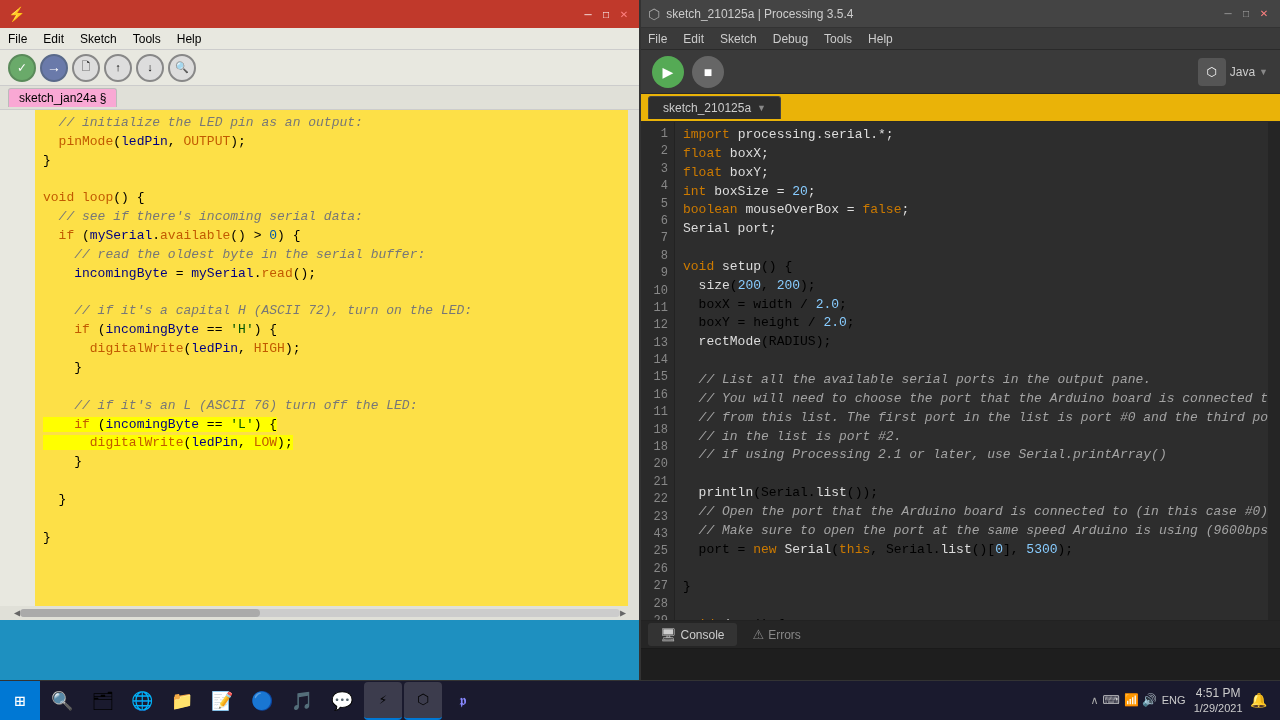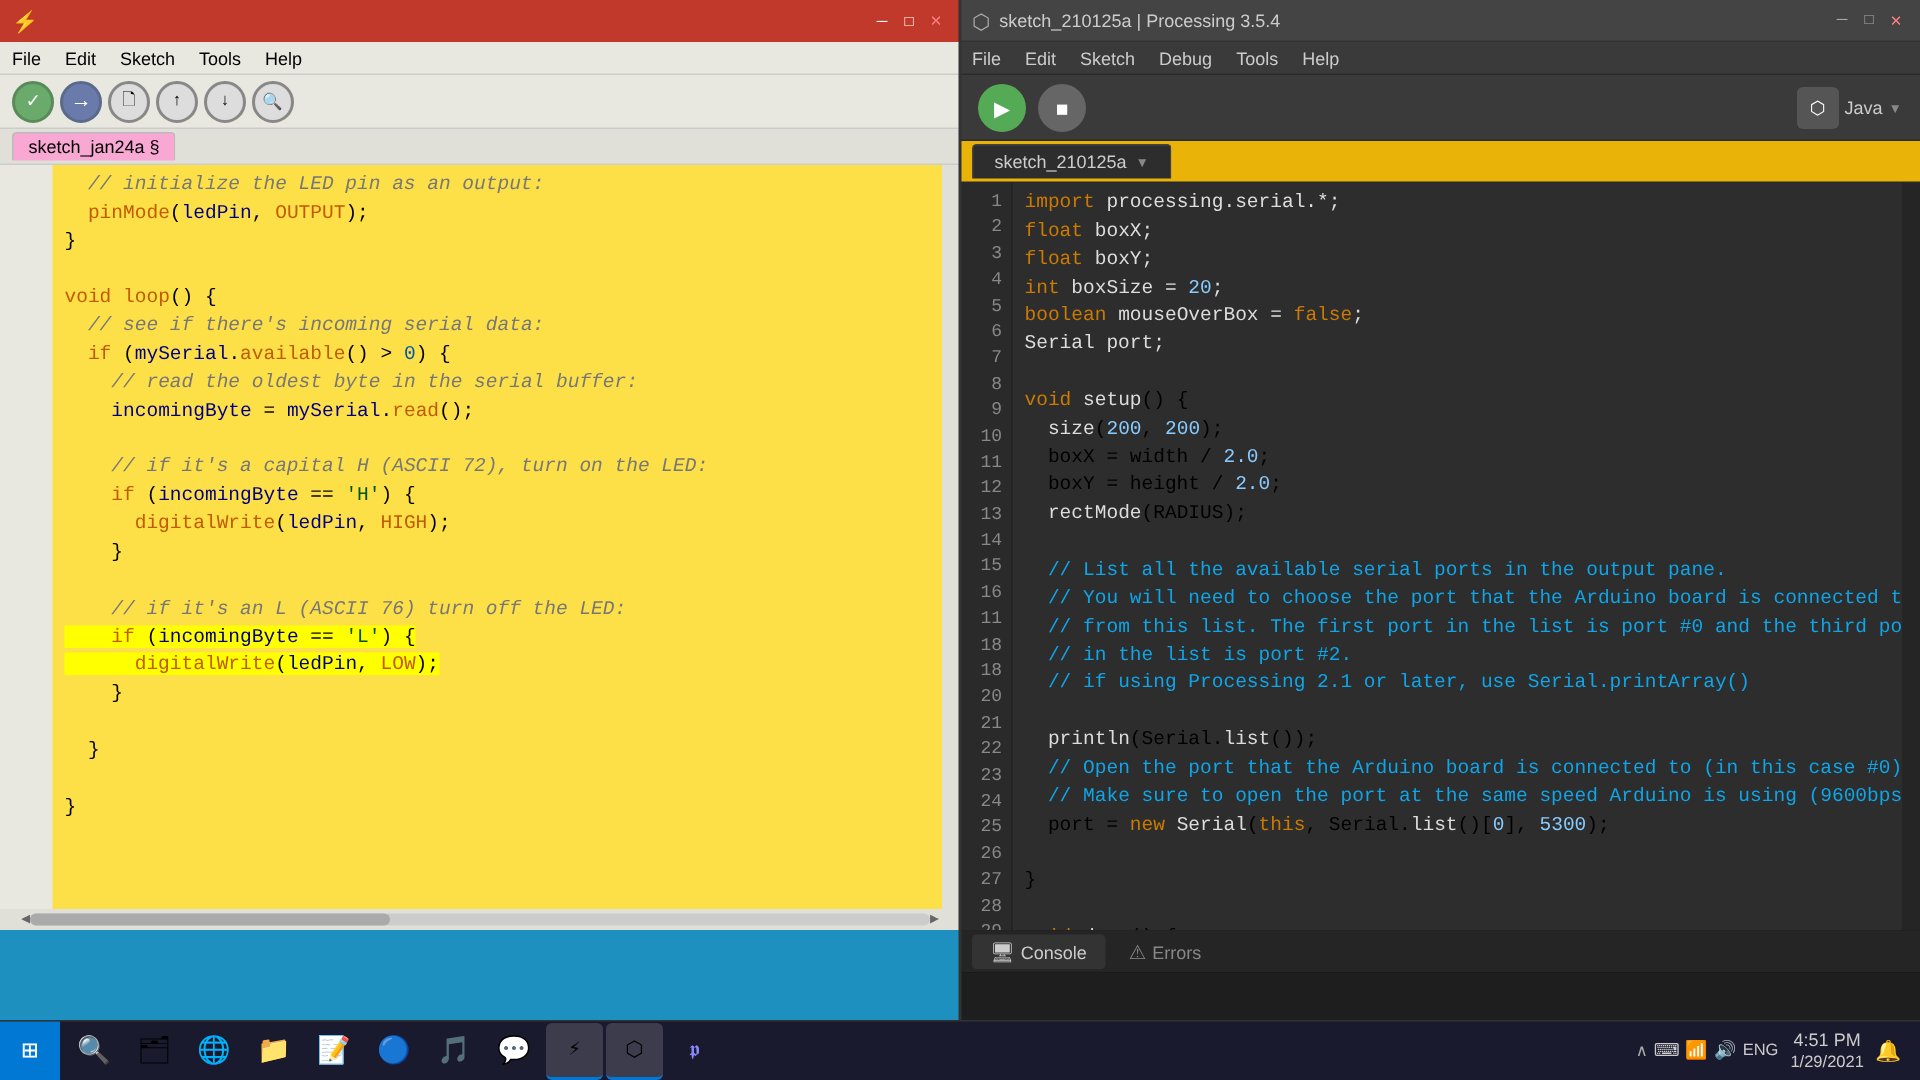--- a/index.html
+++ b/index.html
@@ -153,21 +153,21 @@
     }
     .p-scroll-v { width: 12px; background: #252525; flex-shrink: 0; }
     .gutter-line {
       display: block; text-align: right; padding-right: 6px;
       color: #888; font-size: 12px; line-height: 1.45;
     }
     
     .p-kw { color: #cc7a00; }
     .p-type { color: #cc7a00; }
     .p-fn { color: #dddddd; }
-    .p-cm { color: #0ea5e9; }
+    .p-cm { color: #a3a3a3; font-style: italic; }
     .p-num { color: #88ccff; }
     .p-bool { color: #cc7a00; }
     .p-plain { color: #dddddd; }
 
     .processing-bottom {
       height: 100px; background: #2a2a2a; border-top: 1px solid #222;
       display: flex; flex-direction: column;
     }
     .p-bottom-tabs {
       display: flex; height: 28px; background: #252525; align-items: center;
@@ -352,21 +352,21 @@
       <span class="gutter-line">14</span>
       <span class="gutter-line">15</span>
       <span class="gutter-line">16</span>
       <span class="gutter-line">11</span>
       <span class="gutter-line">18</span>
       <span class="gutter-line">18</span>
       <span class="gutter-line">20</span>
       <span class="gutter-line">21</span>
       <span class="gutter-line">22</span>
       <span class="gutter-line">23</span>
-      <span class="gutter-line">24</span>
+      <span class="gutter-line">43</span>
       <span class="gutter-line">25</span>
       <span class="gutter-line">26</span>
       <span class="gutter-line">27</span>
       <span class="gutter-line">28</span>
       <span class="gutter-line">29</span>
 
     </div>
     <div class="processing-code"><span class="p-kw">import</span> <span class="p-plain">processing.serial.*;</span>
 <span class="p-type">float</span> <span class="p-plain">boxX;</span>
 <span class="p-type">float</span> <span class="p-plain">boxY;</span>

